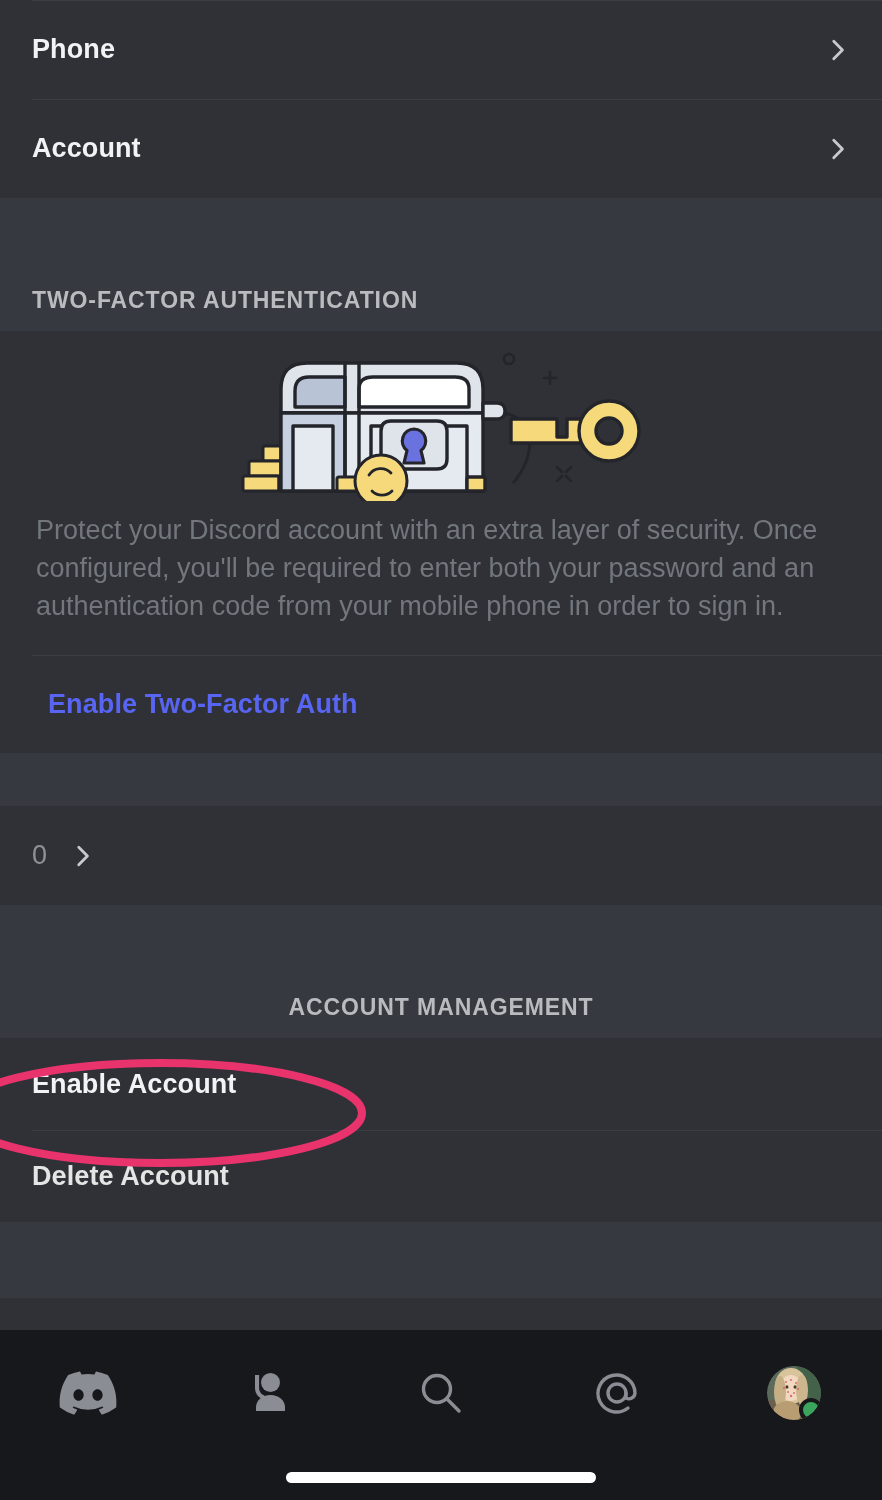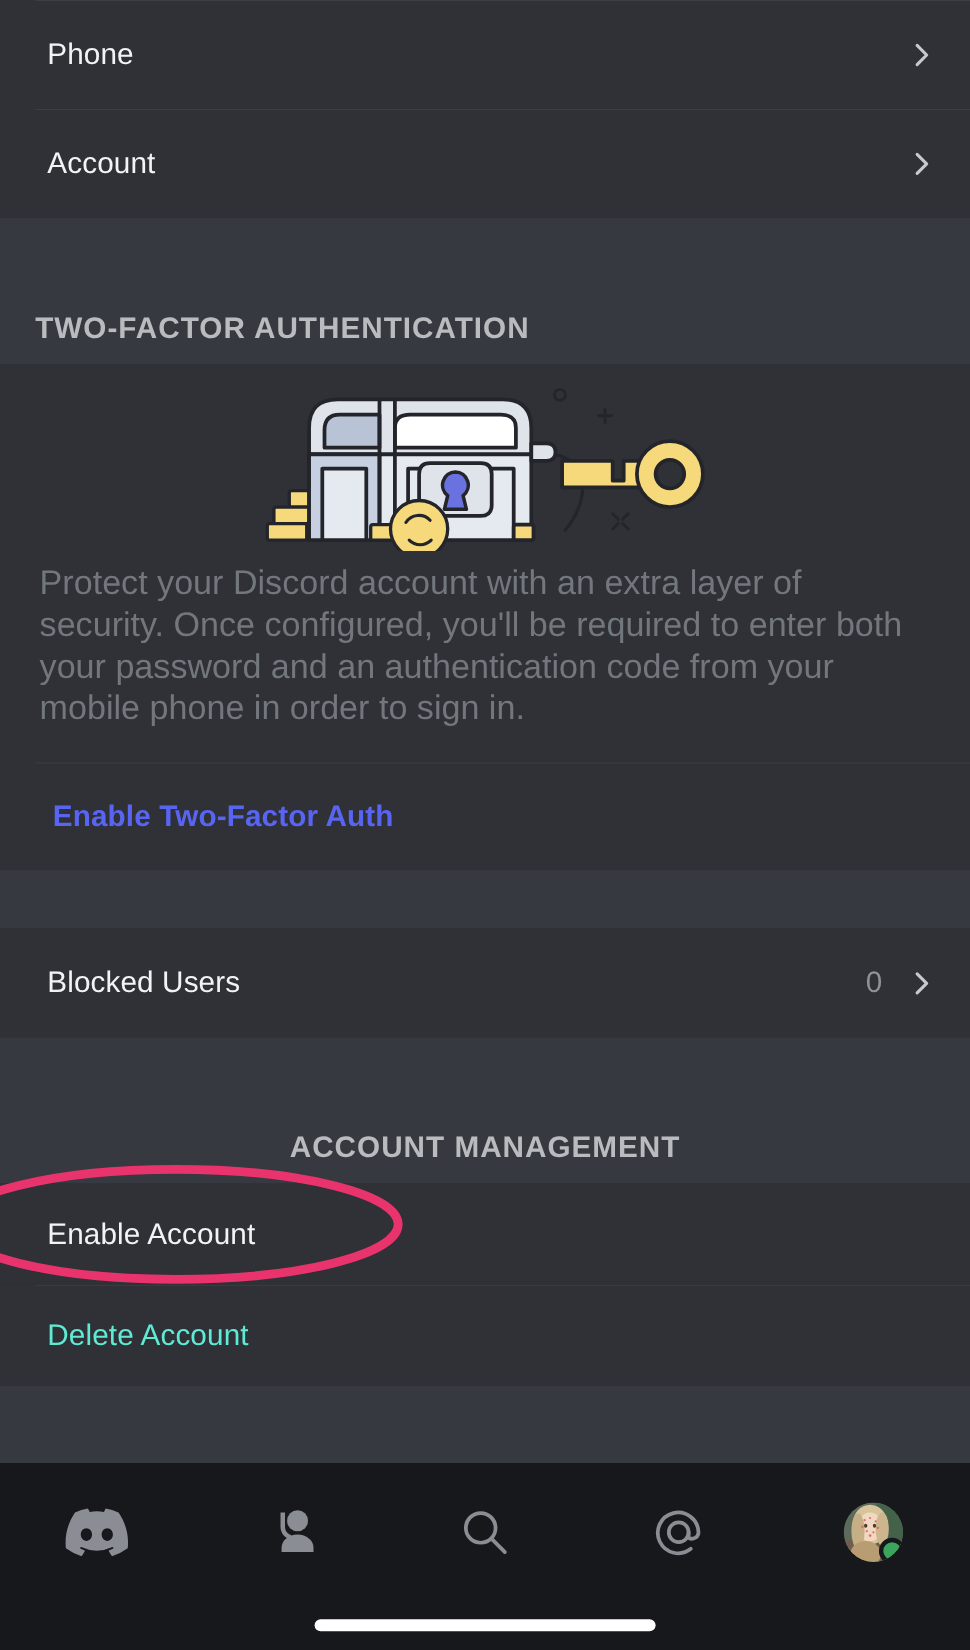--- a/index.html
+++ b/index.html
@@ -22,26 +22,25 @@
   .row {
     position: relative;
     background: #2f3136;
     height: 99px;
     display: flex;
     align-items: center;
     padding: 0 32px;
   }
   .row .row-label {
     font-size: 27px;
-    font-weight: normal;
+    font-weight: bold;
     color: #f2f3f5;
     letter-spacing: 0.1px;
     flex: 1;
     white-space: nowrap;
-    margin-left: 11px;
   }
   .row .row-value {
     font-size: 27px;
     color: #8e9297;
     margin-right: 22px;
     font-weight: normal;
   }
   .divider-row::before {
     content: "";
     position: absolute;
@@ -60,21 +59,21 @@
 
   
   .section-head {
     background: #36393f;
     height: 133px;
     display: flex;
     align-items: flex-end;
     padding: 0 32px 17px 32px;
   }
   .section-head .section-title {
-    font-size: 27px;
+    font-size: 23px;
     font-weight: bold;
     color: #b9bbbe;
     letter-spacing: 0.9px;
   }
 
   
   .spacer {
     background: #36393f;
   }
 
@@ -84,21 +83,21 @@
     padding: 0;
   }
   .illus-wrap {
     height: 180px;
     display: flex;
     align-items: center;
     justify-content: center;
   }
   .twofa-desc {
     padding: 0 36px 0 36px;
-    font-size: 31px;
+    font-size: 27px;
     line-height: 38px;
     color: #72767d;
     font-weight: normal;
   }
   .twofa-action {
     position: relative;
     margin-top: 30px;
     height: 98px;
     display: flex;
     align-items: center;
@@ -114,21 +113,21 @@
     background: #3a3d43;
   }
   .twofa-action .link-label {
     font-size: 27px;
     font-weight: bold;
     color: #5865f2;
     letter-spacing: 0.1px;
   }
 
   
-  .danger .row-label { color: #5eead4; }
+  .danger .row-label { color: #e5e5e5; }
 
   
   #annotation {
     position: absolute;
     pointer-events: none;
     left: -20px;
     top: 1057px;
     width: 410px;
     height: 112px;
     z-index: 40;
@@ -278,21 +277,20 @@
     <p class="twofa-desc">Protect your Discord account with an extra layer of security. Once configured, you'll be required to enter both your password and an authentication code from your mobile phone in order to sign in.</p>
 
     <div class="twofa-action">
       <span class="link-label">Enable Two-Factor Auth</span>
     </div>
   </div>
 
   <div class="spacer" style="height:53px;"></div>
 
   <div class="row" style="height:99px;">
-    <span class="row-label">Blocked Users</span>
     <span class="row-value">0</span>
     <svg class="chev" viewBox="0 0 24 24">
       <path d="M9 4 L17 12 L9 20" fill="none" stroke="#c7c9cd" stroke-width="2.6" stroke-linecap="round" stroke-linejoin="round"></path>
     </svg>
   </div>
 
   <div class="section-head" style="height:133px;justify-content:center;">
     <span class="section-title">ACCOUNT MANAGEMENT</span>
   </div>
 

